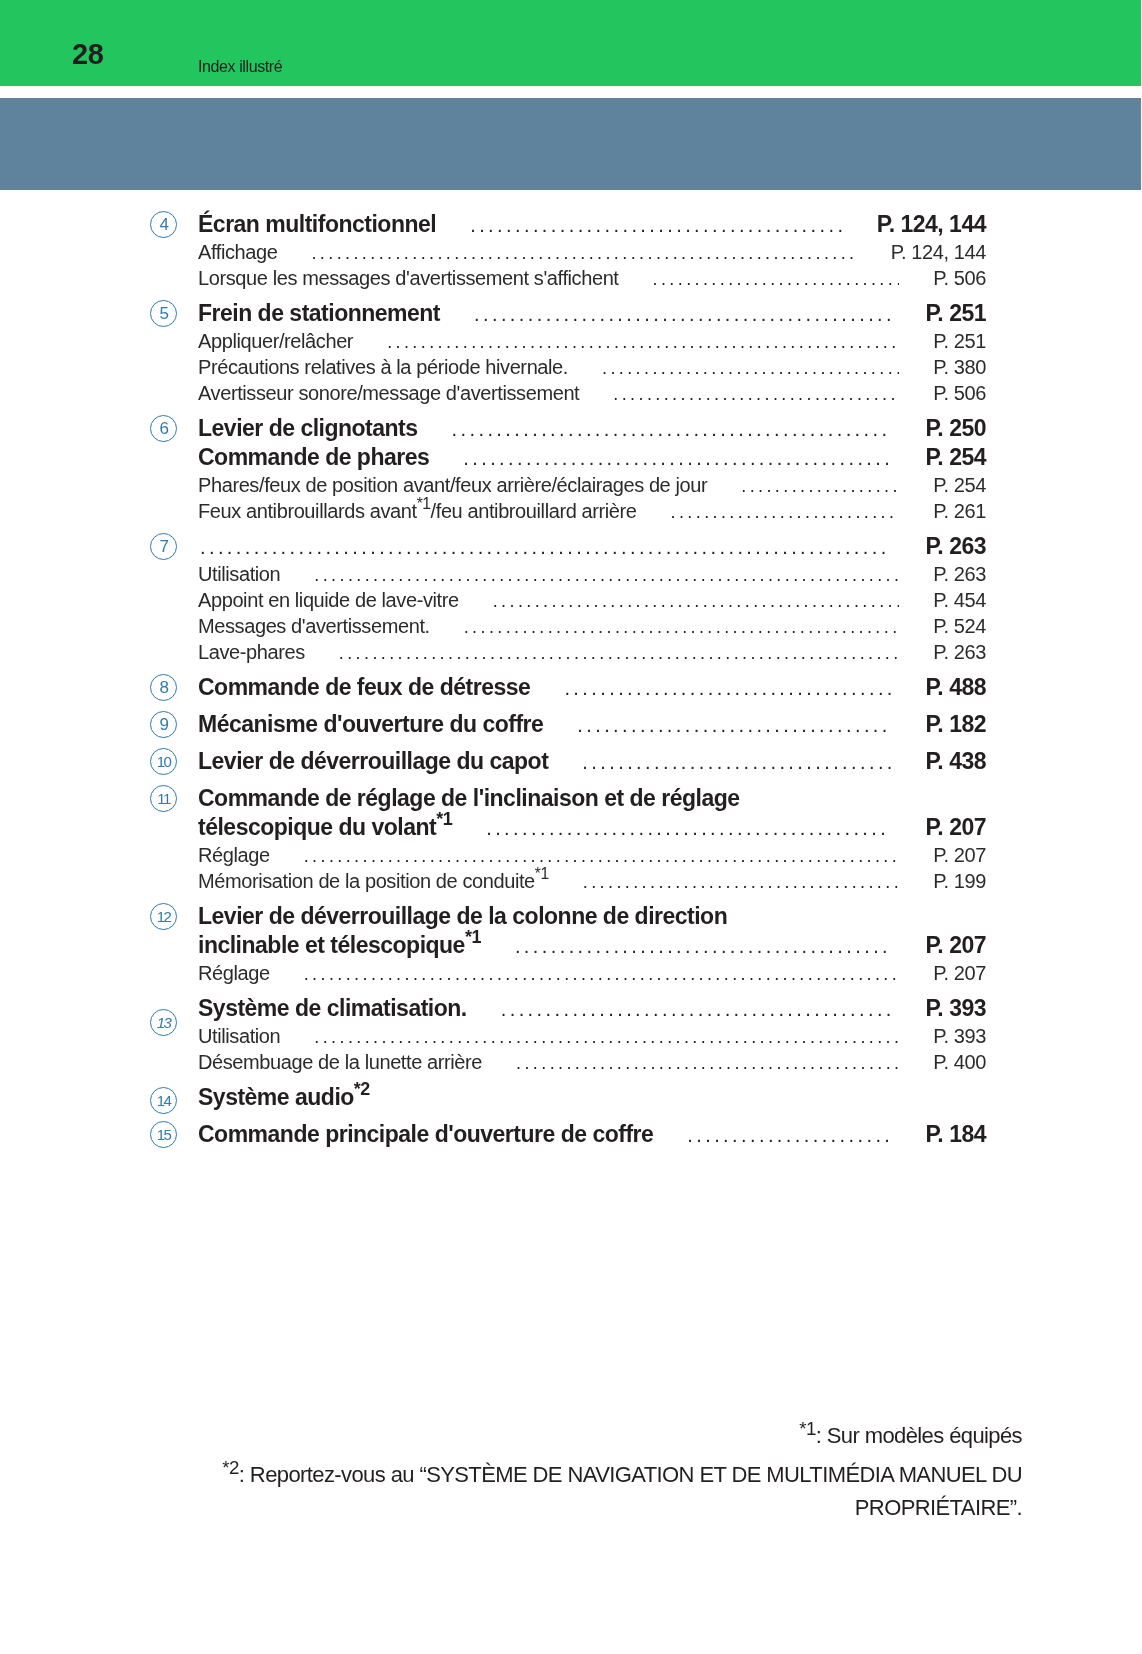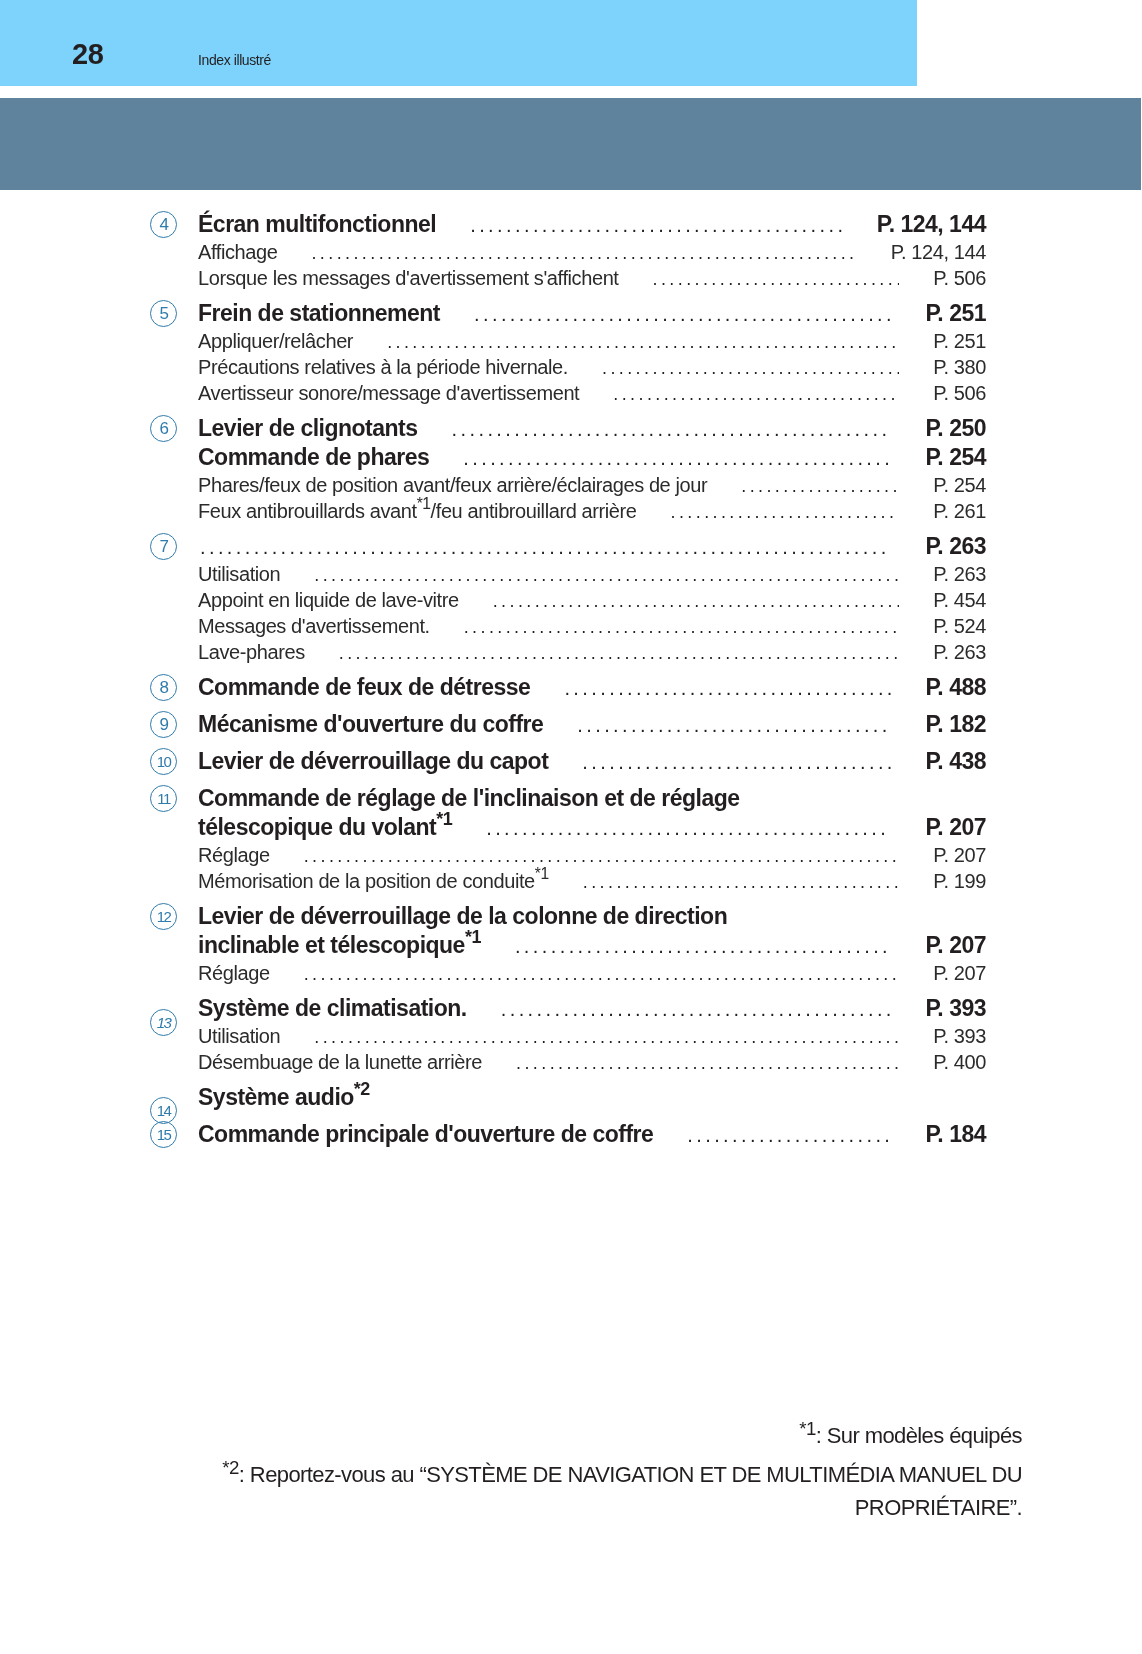--- a/index.html
+++ b/index.html
@@ -1,27 +1,27 @@
 <!DOCTYPE html>
 <html><head>
 <meta charset="utf-8">
 <style>
   html, body { margin: 0; padding: 0; }
   body {
     width: 1142px; height: 1654px; background: #ffffff; position: relative; overflow: hidden;
     font-family: "Liberation Sans", "DejaVu Sans", sans-serif; color: #231f20;
   }
   .top-band {
-    position: absolute; left: 0; top: 0; width: 917px; height: 86px; background: #7dd3fc;
+    position: absolute; left: 0; top: 0; width: 1141px; height: 86px; background: #22c55e;
   }
   .page-number {
     position: absolute; left: 72px; top: 38px; font-size: 29px; font-weight: bold; letter-spacing: -0.5px;
   }
   .section-title {
-    position: absolute; left: 198px; top: 52px; font-size: 14px; letter-spacing: -0.4px;
+    position: absolute; left: 198px; top: 58px; font-size: 16px; letter-spacing: -0.4px;
   }
   .blue-band {
     position: absolute; left: 0; top: 98px; width: 1141px; height: 92px; background: #5f829d;
   }
   .index-list {
     position: absolute; left: 150px; top: 210px; width: 836px;
   }
   .group { position: relative; }
   .badge {
     position: absolute; left: 0; width: 25px; height: 25px; border: 1.5px solid #2f7bab; border-radius: 50%;
@@ -240,21 +240,21 @@
         <span class="page">P. 393</span>
       </div>
       <div class="row sub">
         <span class="label"><span>Désembuage de la lunette arrière</span></span>
         <span class="leader"></span>
         <span class="page">P. 400</span>
       </div>
     </div>
     <div class="gap" style="height: 8px;"></div>
     <div class="group">
-      <div class="badge two" style="top: 14px;">14</div>
+      <div class="badge two" style="top: 4px;">14</div>
       <div class="row main">
         <span class="label"><span>Système audio</span><sup class="ref">*2</sup></span>
       </div>
     </div>
     <div class="gap" style="height: 8px;"></div>
     <div class="group">
       <div class="badge two" style="top: 1px;">15</div>
       <div class="row main">
         <span class="label"><span>Commande principale d'ouverture de coffre</span></span>
         <span class="leader"></span>

